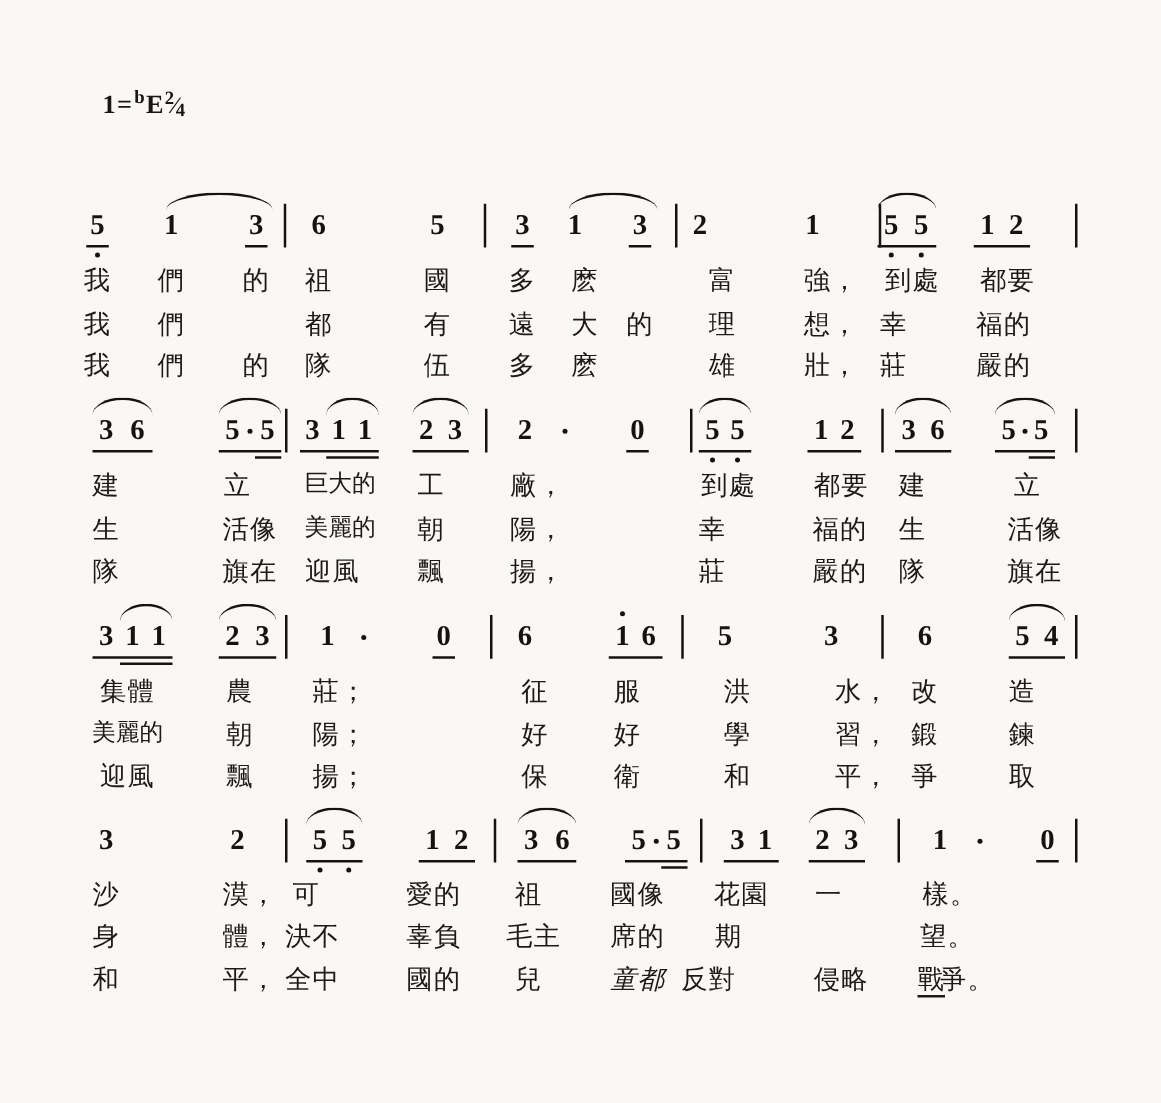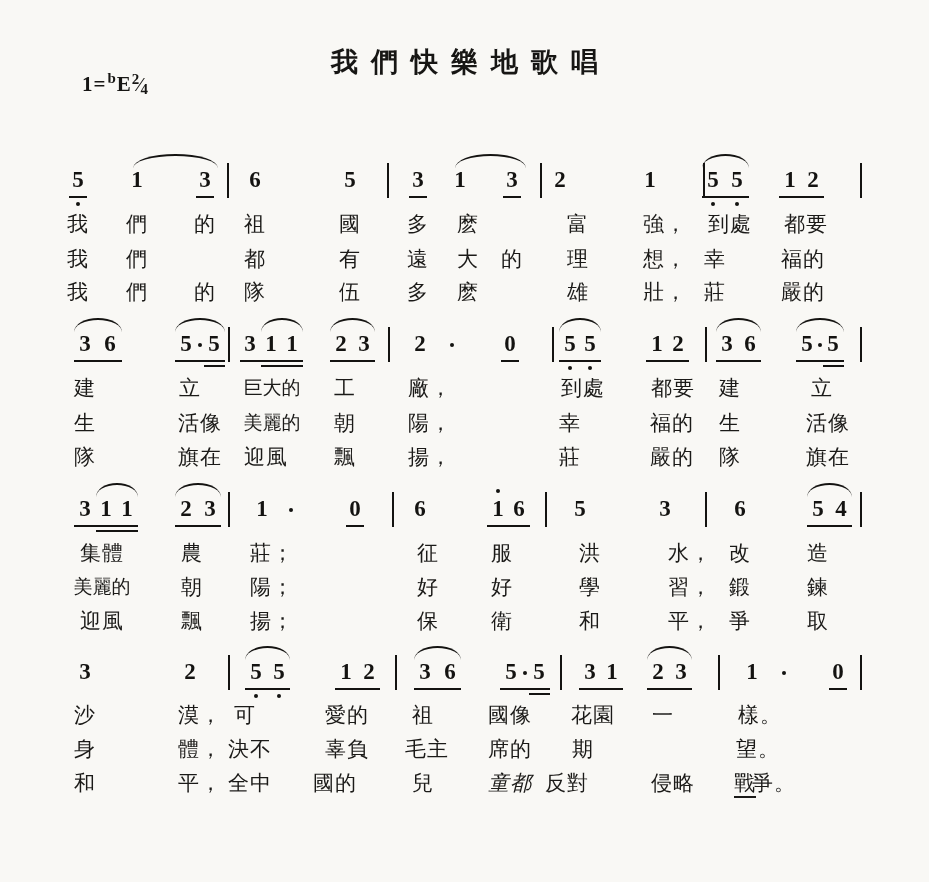--- a/index.html
+++ b/index.html
@@ -34,21 +34,20 @@
   .lyr.small{font-size:19px;letter-spacing:0;}
   .lyru{position:absolute;height:2px;background:#1b1a18;}
 </style>
 </head>
 <body>
 
 <div id="sheet">
   <div class="keysig">
     <span>1=</span><span class="flat">b</span><span class="tonic">E</span><span class="timesig"><span class="tnum">2</span><span class="tslash">⁄</span><span class="tden">4</span></span>
   </div>
-  <h1 class="title">我們快樂地歌唱</h1>
 
 <div class="note" style="left: 78px; top: 168px;">5</div>
     <div class="uline" style="left: 69px; top: 196px; width: 18px;"></div>
     <div class="odot" style="left: 78px; top: 202px;"></div>
     <div class="note" style="left: 137px; top: 168px;">1</div>
     <div class="note" style="left: 205px; top: 168px;">3</div>
     <div class="uline" style="left: 196px; top: 196px; width: 18px;"></div>
     <div class="slur" style="left: 133px; top: 154px; width: 85px;"></div>
     <div class="bar" style="left: 227px; top: 163px;"></div>
     <div class="note" style="left: 255px; top: 168px;">6</div>
@@ -289,21 +288,21 @@
     <div class="lyr" style="left: 200px; top: 738px;">體，</div>
     <div class="lyr" style="left: 250px; top: 738px;">決不</div>
     <div class="lyr" style="left: 347px; top: 738px;">辜負</div>
     <div class="lyr" style="left: 427px; top: 738px;">毛主</div>
     <div class="lyr" style="left: 510px; top: 738px;">席的</div>
     <div class="lyr" style="left: 583px; top: 738px;">期</div>
     <div class="lyr" style="left: 758px; top: 738px;">望。</div>
     <div class="lyr" style="left: 85px; top: 772px;">和</div>
     <div class="lyr" style="left: 200px; top: 772px;">平，</div>
     <div class="lyr" style="left: 250px; top: 772px; text-align: center;">全中</div>
-    <div class="lyr" style="left: 335px; top: 772px; font-family: Liberation Serif, serif;">國的</div>
+    <div class="lyr" style="left: 347px; top: 772px; font-family: Liberation Serif, serif;">國的</div>
     <div class="lyr" style="left: 423px; top: 772px;">兒</div>
     <div class="lyr" style="left: 510px; top: 772px; font-style: italic;">童都</div>
     <div class="lyr" style="left: 567px; top: 772px;">反對</div>
     <div class="lyr" style="left: 673px; top: 772px;">侵略</div>
     <div class="lyr" style="left: 745px; top: 772px;">戰</div>
     <div class="lyru" style="left: 734px; top: 796px; width: 22px;"></div>
     <div class="lyr" style="left: 774px; top: 772px;">爭。</div>
   </div>
 
 </body></html>

